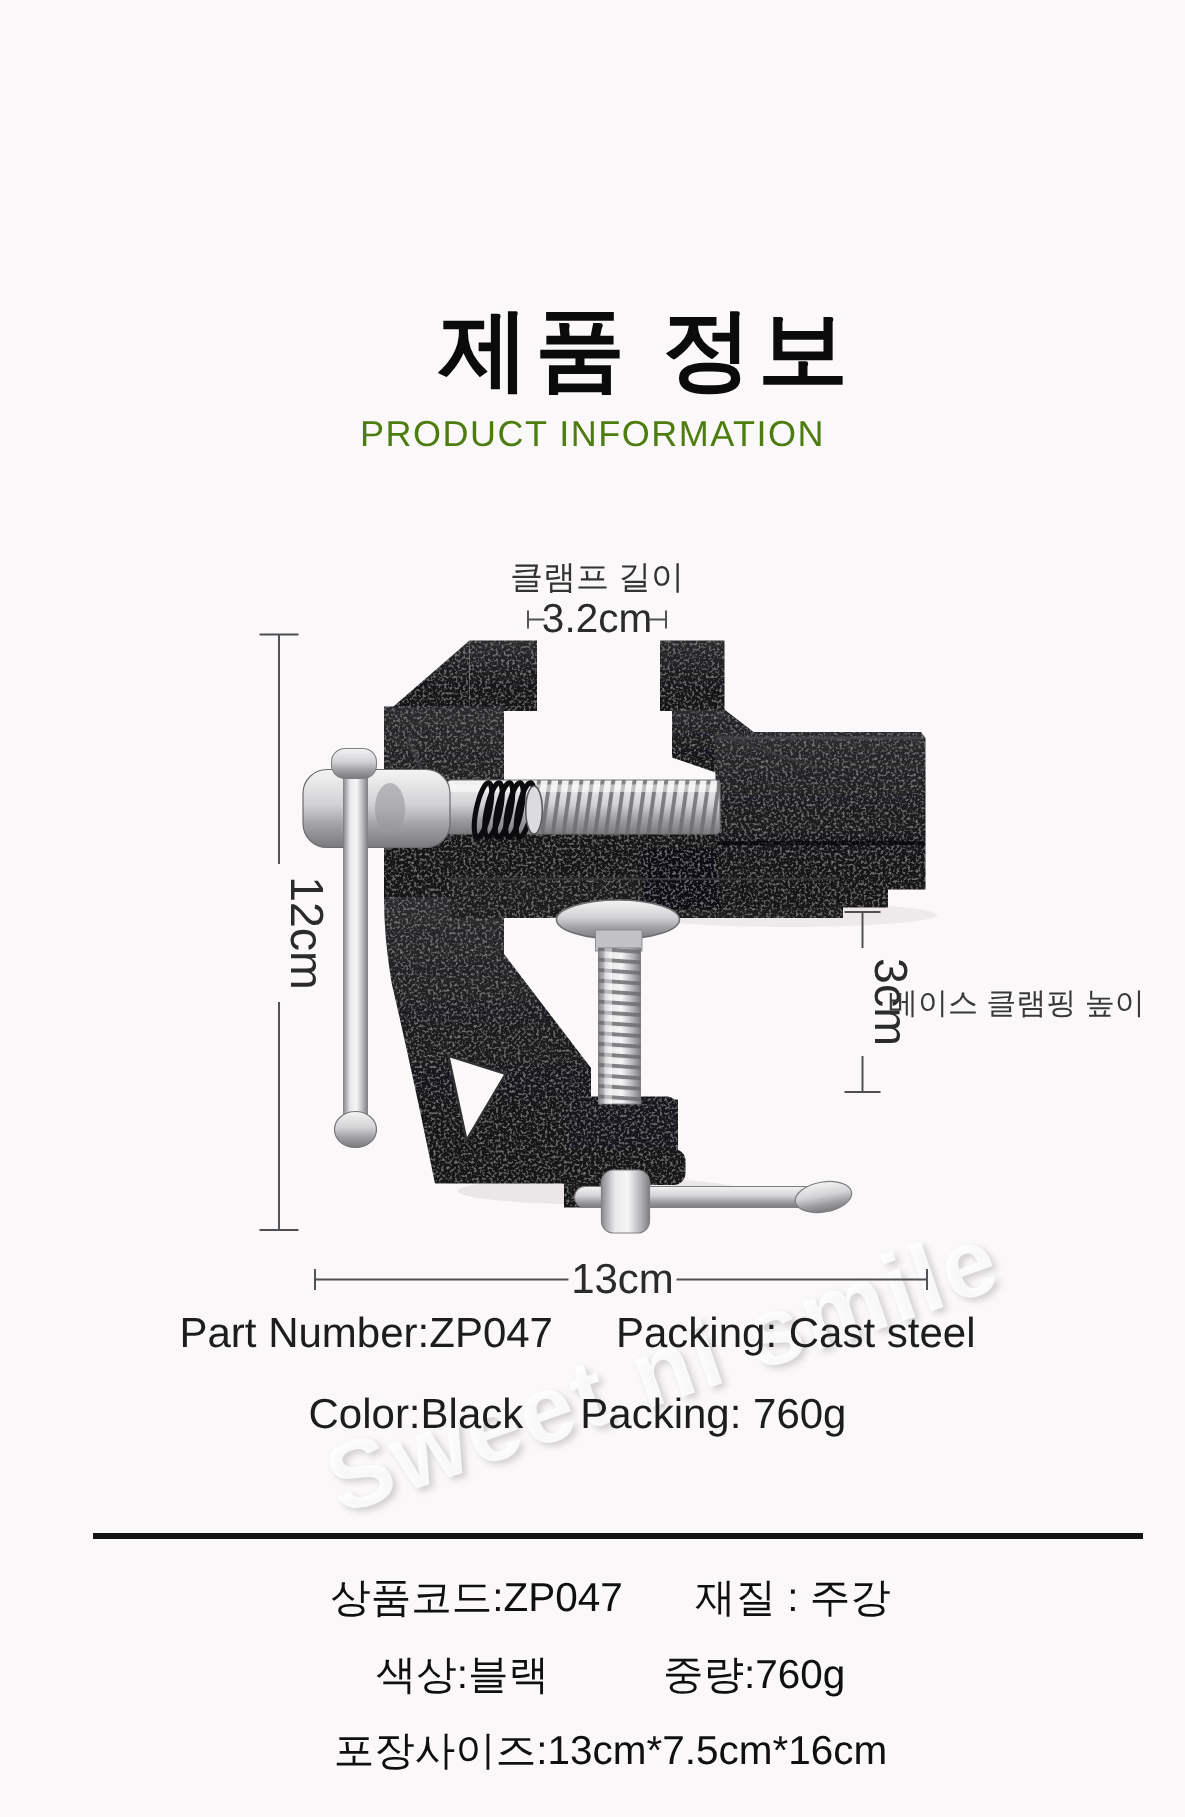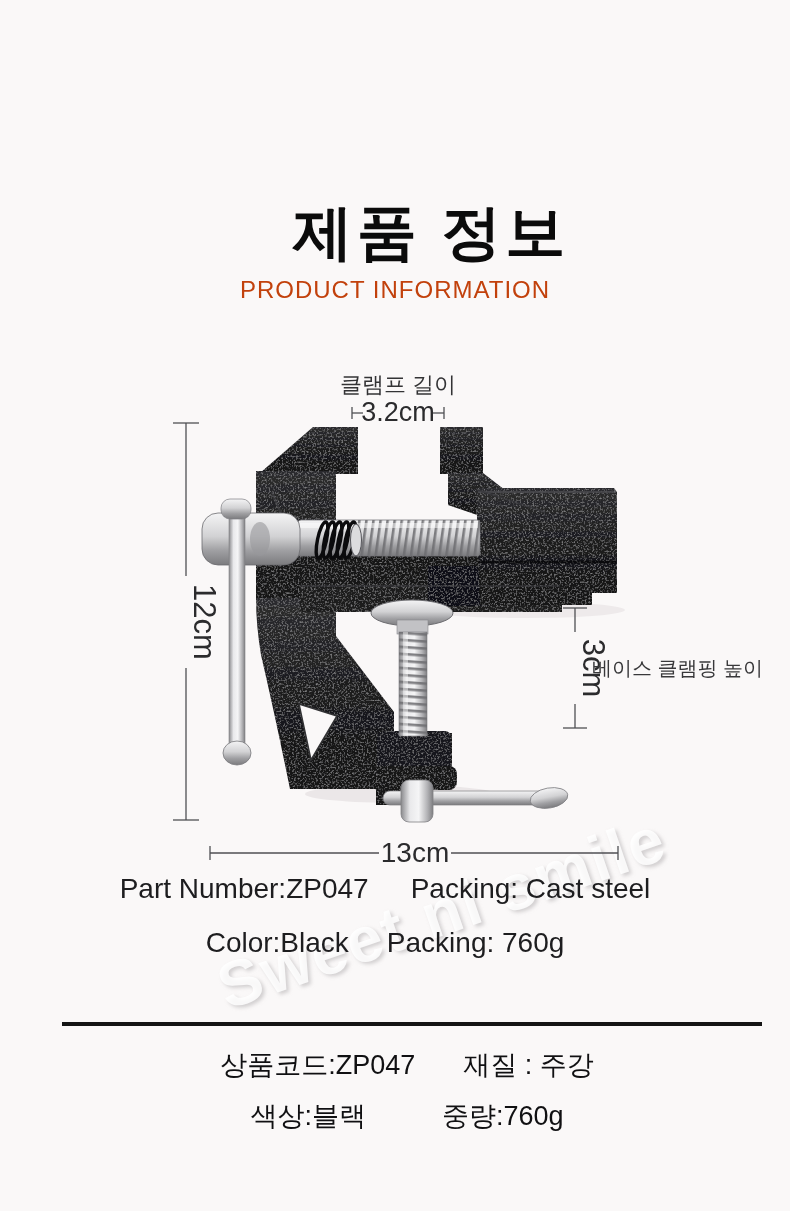--- a/index.html
+++ b/index.html
@@ -12,21 +12,21 @@
   .page{position:absolute;inset:0;width:790px;height:1211px;}
 
   .title{
     position:absolute;top:193px;left:0;width:790px;
     text-align:center;font-size:60px;font-weight:700;
     letter-spacing:4px;color:#0b0b0b;z-index:2;padding-left:36px;
   }
   .subtitle{
     position:absolute;top:276px;left:0;width:790px;
     text-align:center;font-size:24px;font-weight:400;
-    letter-spacing:1px;color:#c2410c;z-index:2;
+    letter-spacing:1px;color:#4d7c0f;z-index:2;
   }
 
   .figure-svg{position:absolute;left:0;top:355px;z-index:1;}
 
   .watermark{
     position:absolute;left:220px;top:952px;
     font-size:64px;font-weight:700;letter-spacing:2px;
     color:rgba(255,255,255,0.85);
     text-shadow:2px 3px 4px rgba(184,180,182,0.6);
     transform:rotate(-19deg);transform-origin:left center;
@@ -215,15 +215,18 @@
 
   <div class="specs-kr">
     <div class="spec-row gap-c">
       <span>상품코드:ZP047</span>
       <span>재질 : 주강</span>
     </div>
     <div class="spec-row gap-d">
       <span>색상:블랙</span>
       <span>중량:760g</span>
     </div>
+    <div class="spec-row">
+      <span>포장사이즈:13cm*7.5cm*16cm</span>
+    </div>
   </div>
 
 </div>
 
 </body></html>

